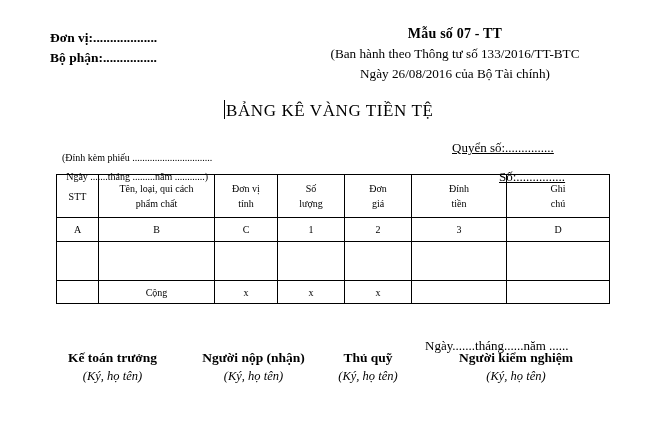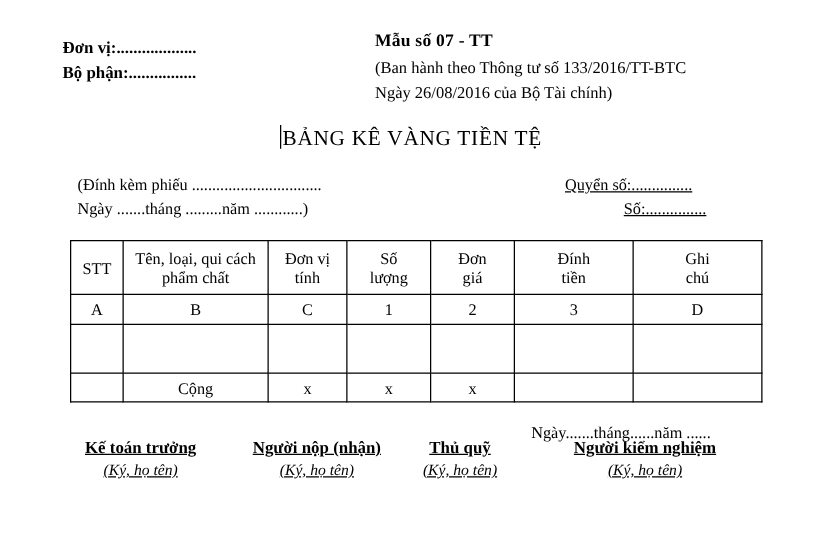--- a/index.html
+++ b/index.html
@@ -33,21 +33,21 @@
     line-height: 20px;
     white-space: nowrap;
   }
   .hdr-left div { letter-spacing: 0px; font-family: Liberation Serif, serif; }
 
   .hdr-right {
     position: absolute;
     left: 300px;
     top: 24px;
     width: 310px;
-    text-align: left;
+    text-align: center;
     font-size: 13.5px;
     line-height: 20px;
   }
   .hdr-right .form-no {
     font-weight: bold;
     font-size: 14px;
     letter-spacing: .2px;
   }
   .hdr-right .issue {
     font-size: 13.2px;
@@ -74,47 +74,49 @@
     height: 19px;
     background: #000;
     vertical-align: -3px;
     margin-right: 1px;
   }
 
   
   .sub-left {
     position: absolute;
     left: 62px;
-    top: 138px;
-    font-size: 13px;
+    top: 148px;
+    font-size: 10px;
     line-height: 19px;
     white-space: nowrap;
+    text-align: center;
   }
   .sub-right {
     position: absolute;
     left: 452px;
     top: 138px;
     font-size: 13px;
     line-height: 19px;
     white-space: nowrap;
     text-decoration: underline;
   }
   .sub-right .line2 {
     padding-left: 47px;
+    margin-top: 10px;
   }
 
   
   .tbl {
     position: absolute;
     left: 56px;
-    top: 192px;
+    top: 174px;
     border-collapse: collapse;
     table-layout: fixed;
     width: 546px;
-    font-size: 13px;
+    font-size: 10px;
   }
   .tbl td, .tbl th {
     border: 1px solid #000;
     padding: 0;
     text-align: center;
     vertical-align: middle;
     font-weight: normal;
     line-height: 15px;
   }
   .tbl thead td { height: 42px; }
@@ -145,21 +147,20 @@
     position: absolute;
     left: 0;
     top: 348px;
     width: 657px;
     height: 50px;
   }
   .sig {
     position: absolute;
     text-align: center;
     white-space: nowrap;
-    text-decoration: underline;
   }
   .sig .role {
     font-size: 13.5px;
     font-weight: bold;
     line-height: 19px;
   }
   .sig .note {
     font-size: 12.5px;
     font-style: italic;
     line-height: 18px;

